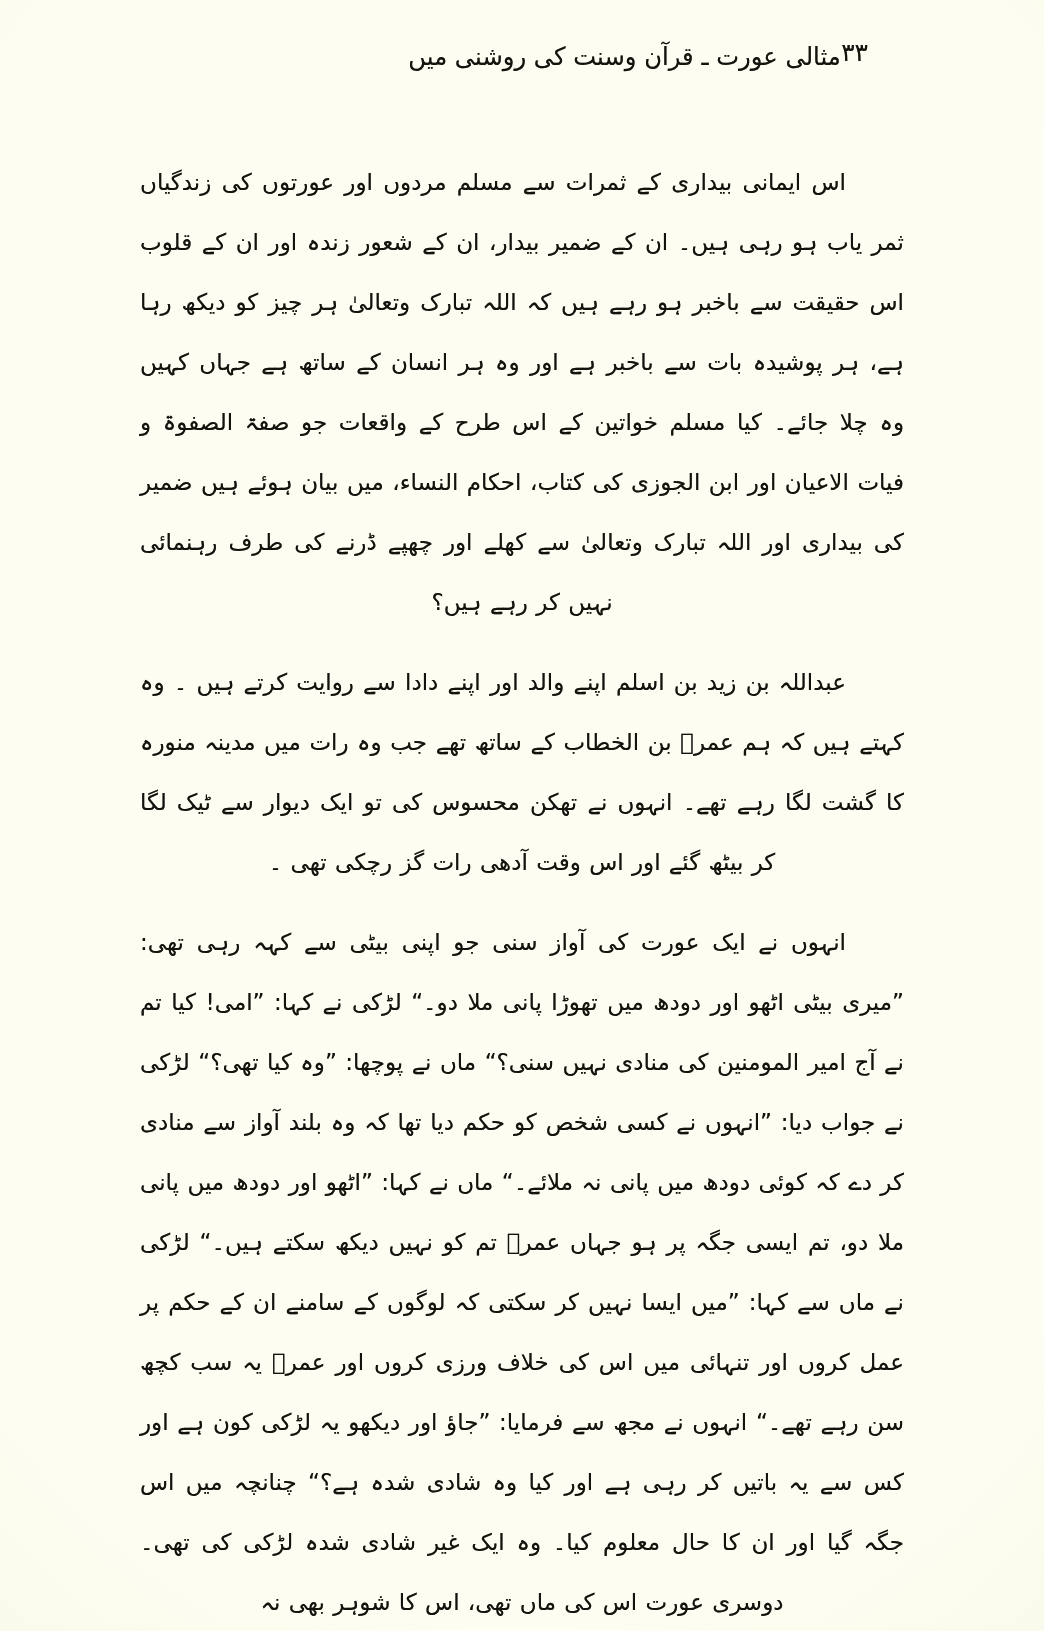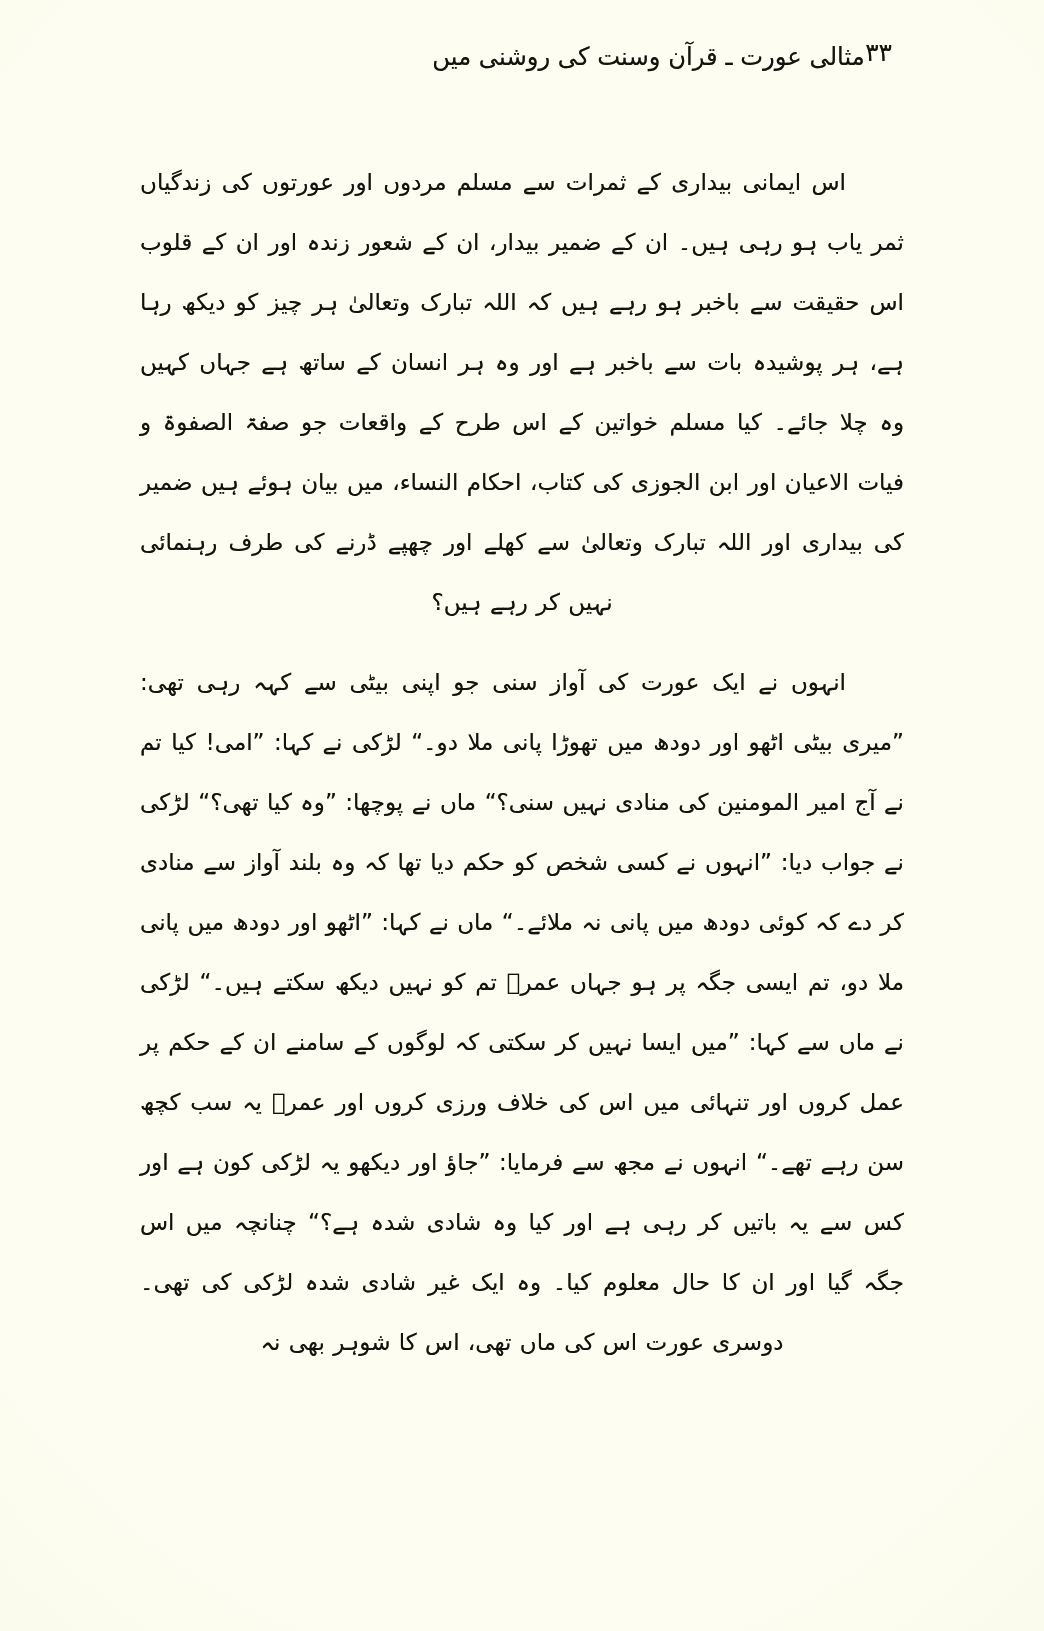--- a/index.html
+++ b/index.html
@@ -47,21 +47,21 @@
     line-height: 1.5;
     color: #14130e;
     letter-spacing: 0.2px;
     white-space: nowrap;
     transform: scaleX(0.97);
     transform-origin: right center;
   }
   .head-folio {
     font-size: 25px;
     color: #14130e;
-    margin-right: 20px;
+    margin-right: 44px;
     white-space: nowrap;
     letter-spacing: 1px;
   }
 
   
   .body-col {
     position: absolute;
     top: 152px;
     right: 140px;
     left: 140px;
@@ -95,19 +95,20 @@
 
     <div class="running-head">
       <div class="head-folio ink">۳۳</div>
       <div class="head-title ink">مثالی عورت ـ قرآن وسنت کی روشنی میں</div>
     </div>
 
     <div class="body-col">
 
       <p class="para ink">اس ایمانی بیداری کے ثمرات سے مسلم مردوں اور عورتوں کی زندگیاں ثمر یاب ہو رہی ہیں۔ ان کے ضمیر بیدار، ان کے شعور زندہ اور ان کے قلوب اس حقیقت سے باخبر ہو رہے ہیں کہ اللہ تبارک وتعالیٰ ہر چیز کو دیکھ رہا ہے، ہر پوشیدہ بات سے باخبر ہے اور وہ ہر انسان کے ساتھ ہے جہاں کہیں وہ چلا جائے۔ کیا مسلم خواتین کے اس طرح کے واقعات جو صفۃ الصفوۃ و فیات الاعیان اور ابن الجوزی کی کتاب، احکام النساء، میں بیان ہوئے ہیں ضمیر کی بیداری اور اللہ تبارک وتعالیٰ سے کھلے اور چھپے ڈرنے کی طرف رہنمائی نہیں کر رہے ہیں؟</p>
 
+      <p class="para ink">عبداللہ بن زید بن اسلم اپنے والد اور اپنے دادا سے روایت کرتے ہیں ۔ وہ کہتے ہیں کہ ہم عمرؓ بن الخطاب کے ساتھ تھے جب وہ رات میں مدینہ منورہ کا گشت لگا رہے تھے۔ انہوں نے تھکن محسوس کی تو ایک دیوار سے ٹیک لگا کر بیٹھ گئے اور اس وقت آدھی رات گز رچکی تھی ۔</p>
 
       <p class="para ink">انہوں نے ایک عورت کی آواز سنی جو اپنی بیٹی سے کہہ رہی تھی: ”میری بیٹی اٹھو اور دودھ میں تھوڑا پانی ملا دو۔“ لڑکی نے کہا: ”امی! کیا تم نے آج امیر المومنین کی منادی نہیں سنی؟“ ماں نے پوچھا: ”وہ کیا تھی؟“ لڑکی نے جواب دیا: ”انہوں نے کسی شخص کو حکم دیا تھا کہ وہ بلند آواز سے منادی کر دے کہ کوئی دودھ میں پانی نہ ملائے۔“ ماں نے کہا: ”اٹھو اور دودھ میں پانی ملا دو، تم ایسی جگہ پر ہو جہاں عمرؓ تم کو نہیں دیکھ سکتے ہیں۔“ لڑکی نے ماں سے کہا: ”میں ایسا نہیں کر سکتی کہ لوگوں کے سامنے ان کے حکم پر عمل کروں اور تنہائی میں اس کی خلاف ورزی کروں اور عمرؓ یہ سب کچھ سن رہے تھے۔“ انہوں نے مجھ سے فرمایا: ”جاؤ اور دیکھو یہ لڑکی کون ہے اور کس سے یہ باتیں کر رہی ہے اور کیا وہ شادی شدہ ہے؟“ چنانچہ میں اس جگہ گیا اور ان کا حال معلوم کیا۔ وہ ایک غیر شادی شدہ لڑکی کی تھی۔ دوسری عورت اس کی ماں تھی، اس کا شوہر بھی نہ</p>
 
     </div>
 
   </div>
 </div>
 
 </body></html>

